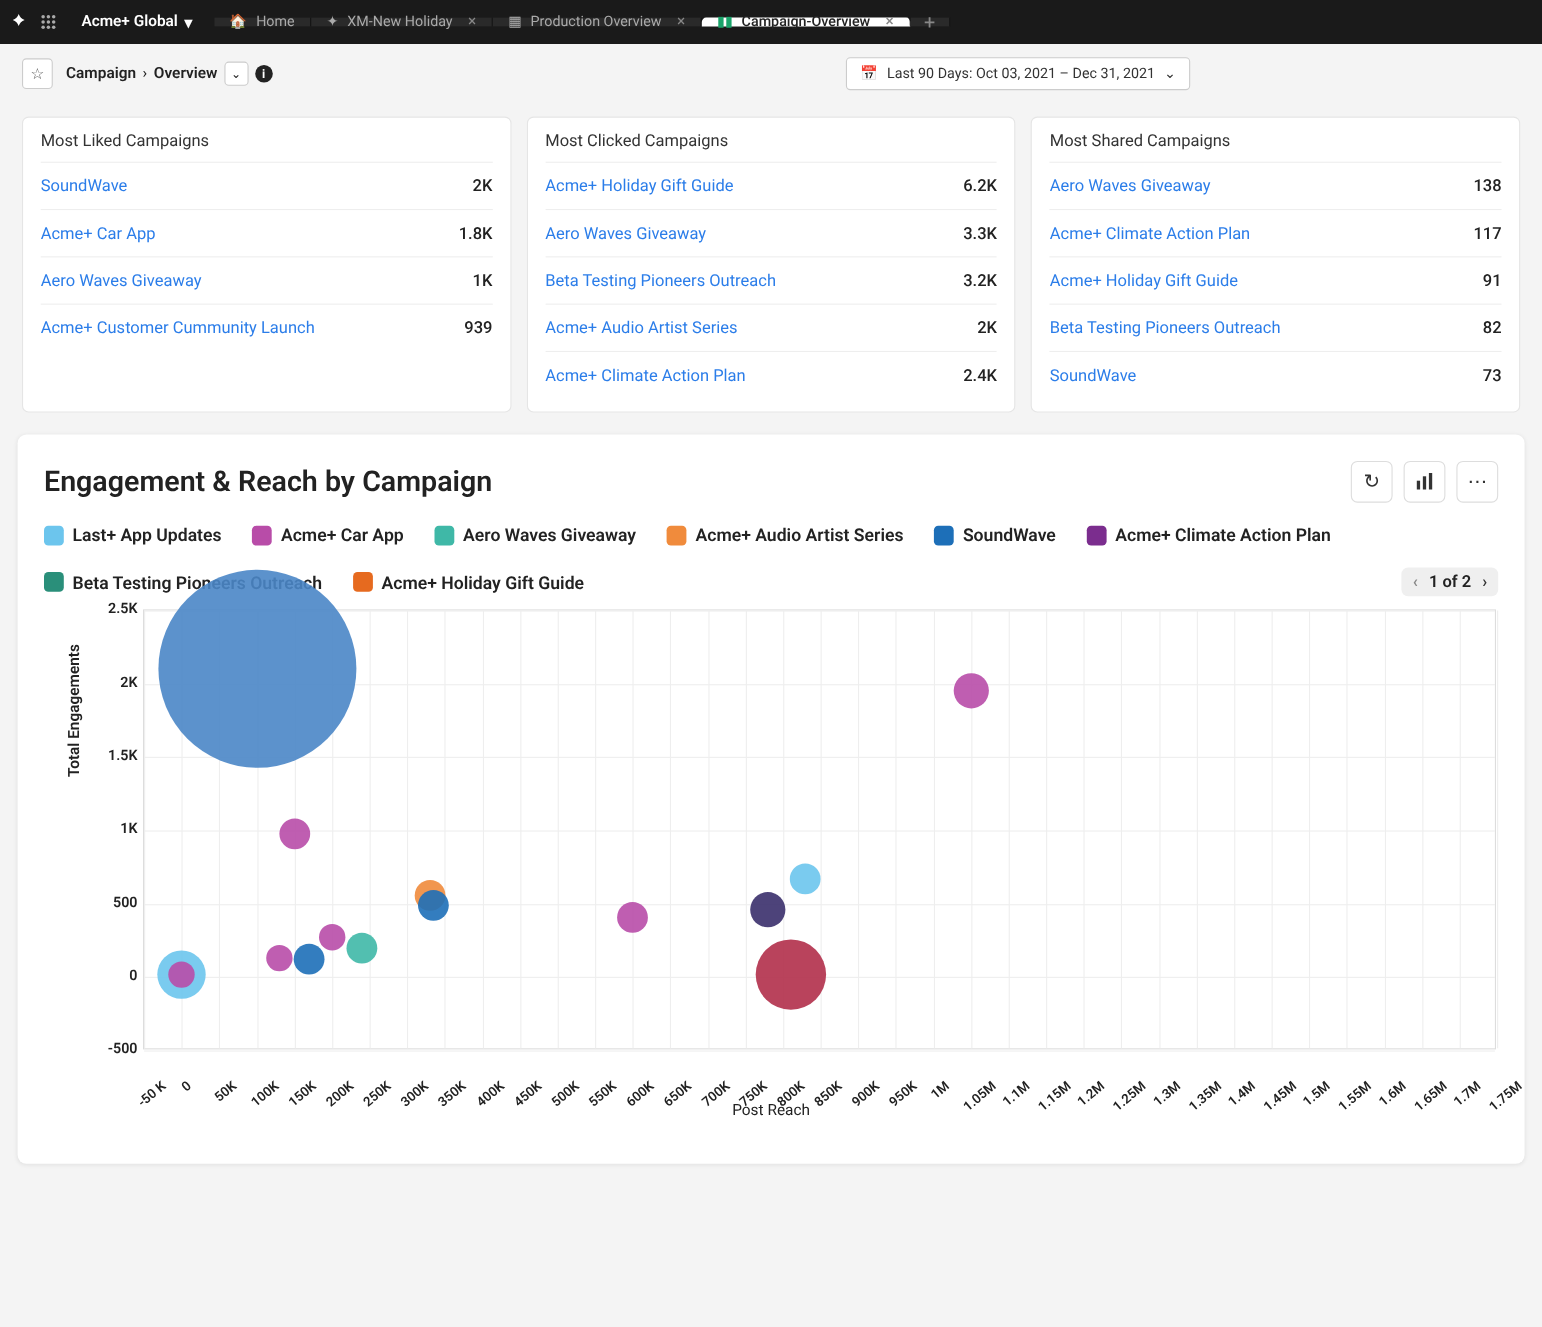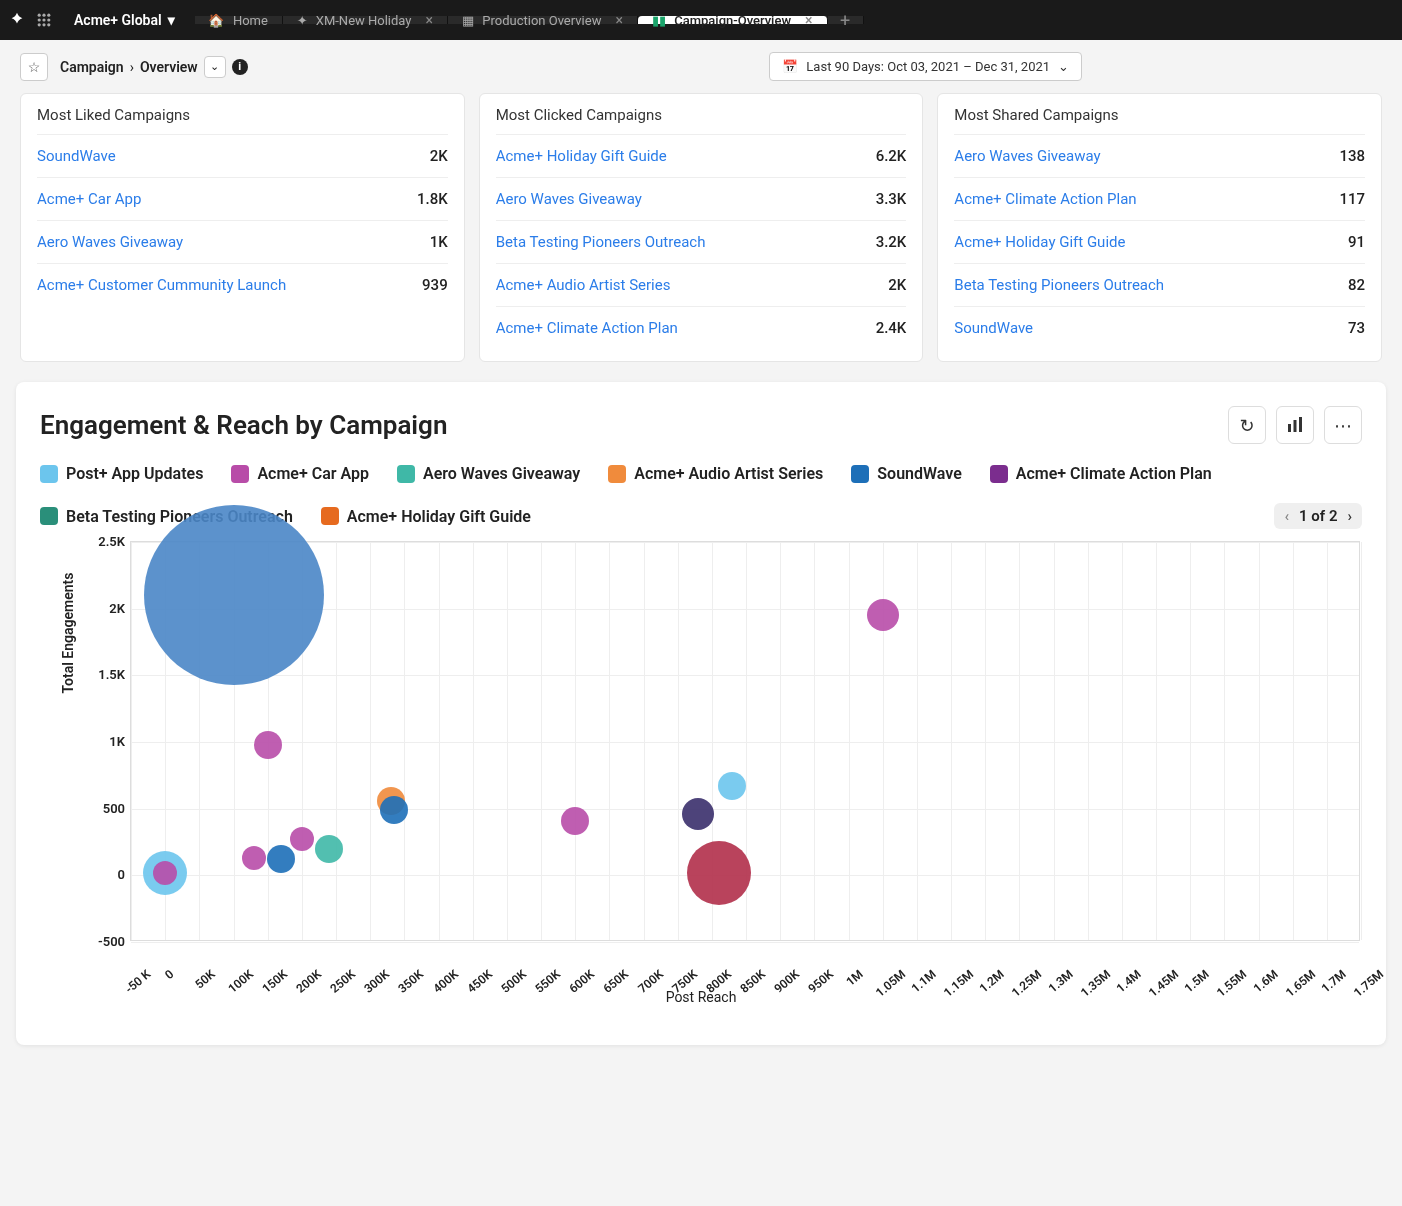--- a/index.html
+++ b/index.html
@@ -32,21 +32,21 @@
   align-items:center;
   gap:12px;
   font-size:14px;
 }
 .star-btn { width:28px; height:28px; border:1px solid #ccc; border-radius:4px; background:#fff; display:flex; align-items:center; justify-content:center; font-size:14px; color:#555;}
 .breadcrumb { display:flex; align-items:center; gap:6px; }
 .breadcrumb .strong { font-weight:600; }
 .mini-chevron { border:1px solid #ccc; border-radius:4px; width:22px; height:22px; display:flex; align-items:center; justify-content:center; font-size:11px; background:#fff;}
 .info-dot { width:16px; height:16px; border-radius:50%; background:#222; color:#fff; font-size:11px; font-weight:700; display:flex; align-items:center; justify-content:center;}
 .date-picker { margin-left:auto; margin-right:300px; border:1px solid #ccc; border-radius:4px; background:#fff; padding:6px 12px; display:flex; align-items:center; gap:8px; font-size:13px; color:#333;}
-.cards-row { display:flex; gap:14px; padding:0 20px 20px 20px;}
+.cards-row { display:flex; gap:14px; padding:0 20px 20px 20px;margin-top:12px;}
 .card { flex:1; background:#fff; border:1px solid #e5e5e5; border-radius:6px; padding:12px 16px; }
 .card-title { font-size:15px; color:#333; margin-bottom:10px; }
 .list-row { display:flex; justify-content:space-between; align-items:center; padding:12px 0; border-top:1px solid #eee; font-size:15px;}
 .list-row:first-of-type{ border-top:1px solid #eee;}
 .list-row .name { color:#2b7de9; }
 .list-row .value { color:#222; font-weight:500; }
 .chart-panel { margin:0 16px 20px 16px; background:#fff; border-radius:8px; box-shadow:0 1px 4px rgba(0,0,0,0.08); padding:24px;}
 .chart-header { display:flex; align-items:center; justify-content:space-between; margin-bottom:20px;}
 .chart-title { font-size:26px; font-weight:600; }
 .chart-actions { display:flex; gap:10px; }
@@ -219,21 +219,21 @@
             <rect x="13" y="1" width="3" height="15" fill="#333"></rect>
           </svg>
       </div>
       <div class="btn">⋯</div>
     </div>
   </div>
 
   <div class="legend">
     <div id="legend-items" style="display:contents;"><div class="legend-item">
           <span class="swatch" style="background:#6cc5ed"></span>
-          <span>Post+ App Updates</span>
+          <span>Last+ App Updates</span>
         </div><div class="legend-item">
           <span class="swatch" style="background:#b84ca8"></span>
           <span>Acme+ Car App</span>
         </div><div class="legend-item">
           <span class="swatch" style="background:#3fb8a7"></span>
           <span>Aero Waves Giveaway</span>
         </div><div class="legend-item">
           <span class="swatch" style="background:#f08b3c"></span>
           <span>Acme+ Audio Artist Series</span>
         </div><div class="legend-item">

